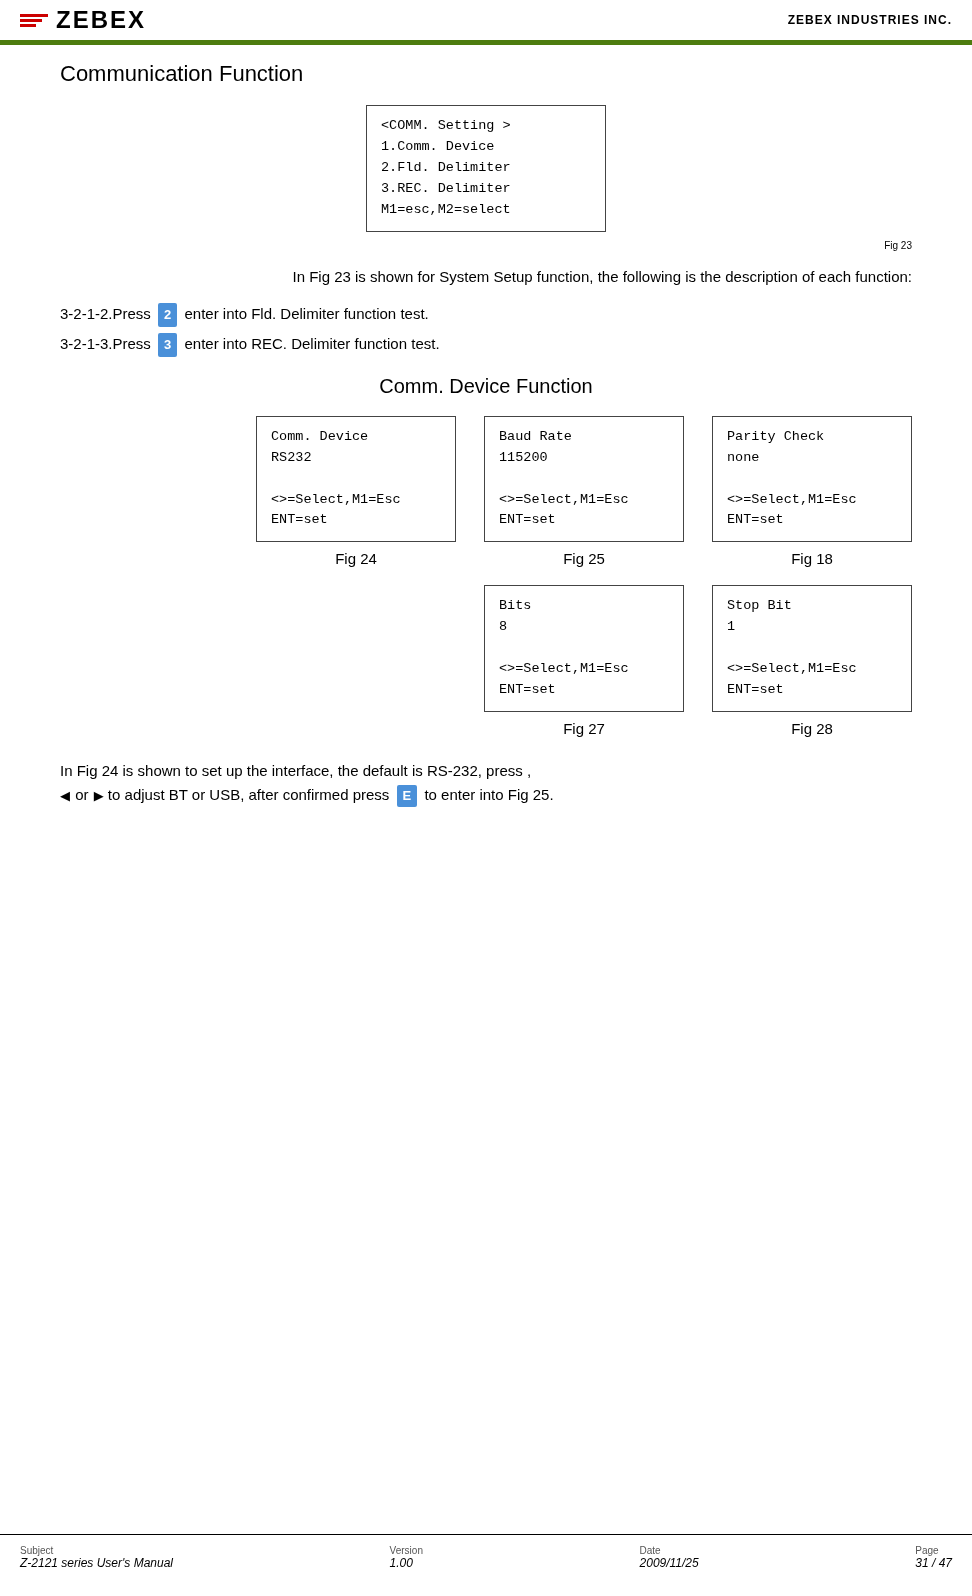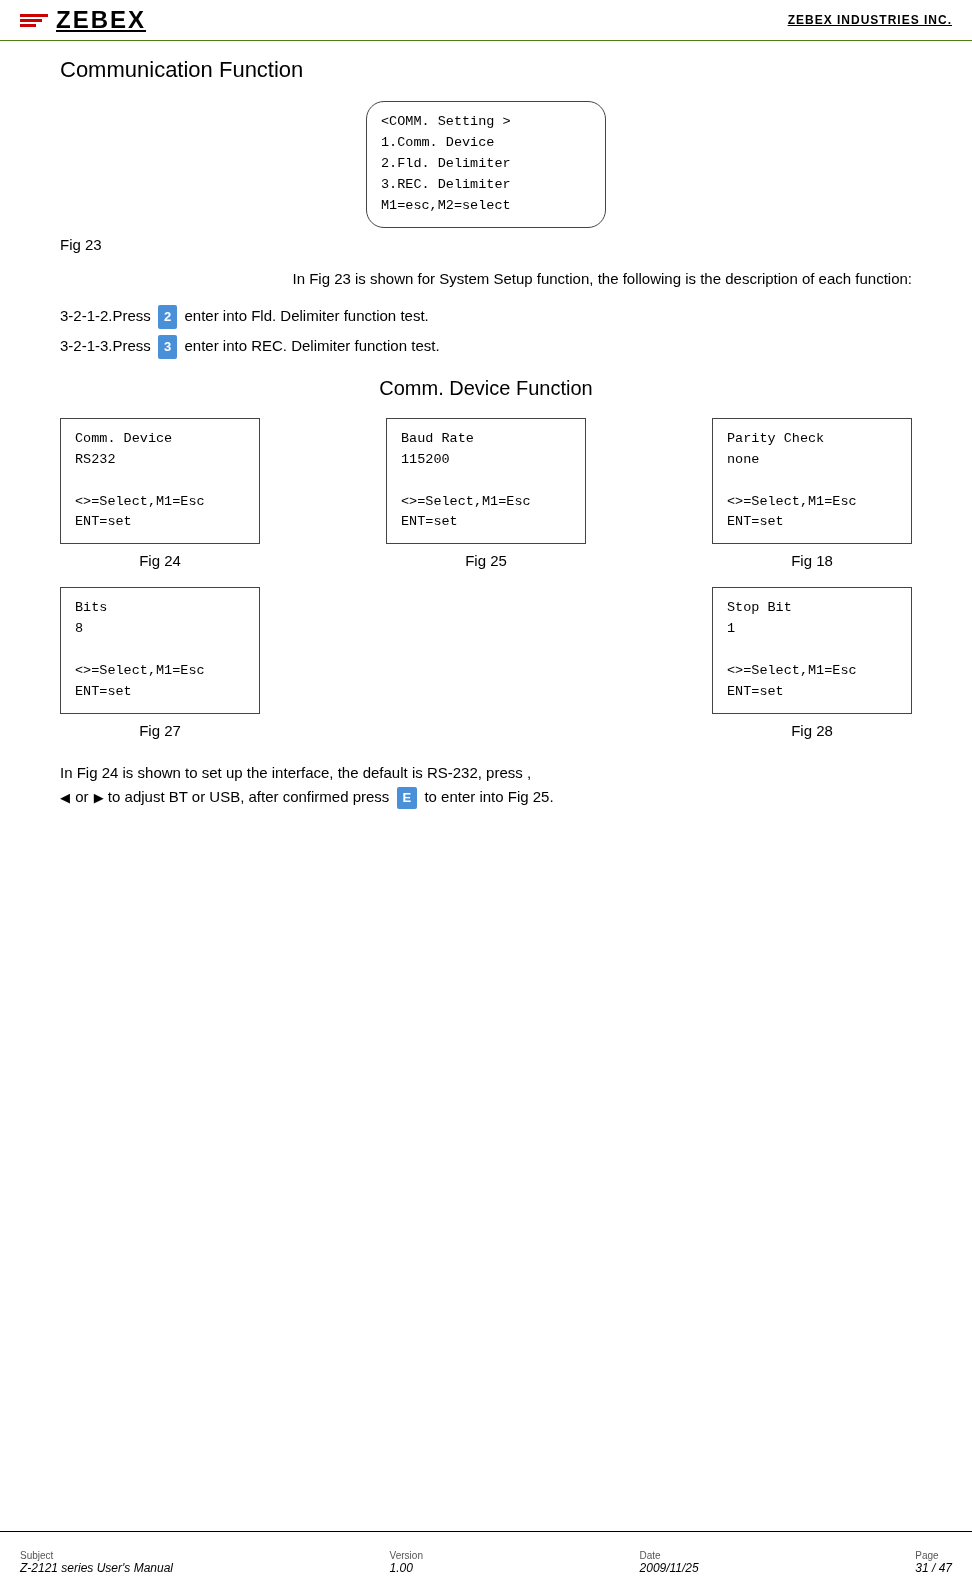--- a/index.html
+++ b/index.html
@@ -7,23 +7,22 @@
       font-family: Arial, sans-serif;
       background: #fff;
       width: 972px;
       min-height: 1596px;
       position: relative;
     }
     .header {
       display: flex;
       justify-content: space-between;
       align-items: center;
-      border-bottom: 1px solid #4d7c0f;
+      border-bottom: 5px solid #4d7c0f;
       padding: 6px 20px;
-      text-decoration: underline;
     }
     .logo {
       font-weight: bold;
       font-size: 22px;
       letter-spacing: 2px;
       display: flex;
       align-items: center;
       gap: 4px;
     }
     .logo-lines {
@@ -54,36 +53,35 @@
       font-weight: normal;
       text-align: center;
       margin: 18px 0 18px 0;
     }
     .fig-center {
       display: flex;
       justify-content: center;
       margin: 18px 0 8px 0;
     }
     .fig-label {
-      text-align: left;
-      font-size: 15px;
+      text-align: right;
+      font-size: 10px;
       margin-bottom: 14px;
     }
     .device-screen {
       border: 1.5px solid #444;
       background: #fff;
       font-family: 'Courier New', monospace;
       font-size: 13.5px;
       padding: 10px 14px;
       min-width: 200px;
       line-height: 1.55;
     }
     .device-screen-wide {
       min-width: 240px;
-      border-radius: 18px;
     }
     p.body-text {
       font-size: 15px;
       line-height: 1.6;
       margin-bottom: 12px;
     }
     .press-row {
       font-size: 15px;
       margin-bottom: 4px;
       line-height: 1.7;
@@ -99,40 +97,40 @@
       margin: 0 3px;
       vertical-align: middle;
     }
     .key-box-e {
       background: #4a90d9;
     }
     .figs-row {
       display: flex;
       flex-direction: row;
       gap: 28px;
-      justify-content: space-between;
+      justify-content: flex-end;
       margin: 10px 0 6px 0;
     }
     .fig-col {
       display: flex;
       flex-direction: column;
       align-items: center;
     }
     .fig-label-small {
       font-size: 15px;
       margin-top: 8px;
     }
     .footer {
       border-top: 1.5px solid #000;
       display: flex;
       justify-content: space-between;
-      padding: 18px 20px;
+      padding: 10px 20px;
       font-size: 12px;
       position: absolute;
-      bottom: 3px;
+      bottom: 16px;
       left: 0;
       width: 100%;
       align-items: flex-end;
     }
     .footer-cell {
       display: flex;
       flex-direction: column;
     }
     .footer-label {
       font-size: 10px;

